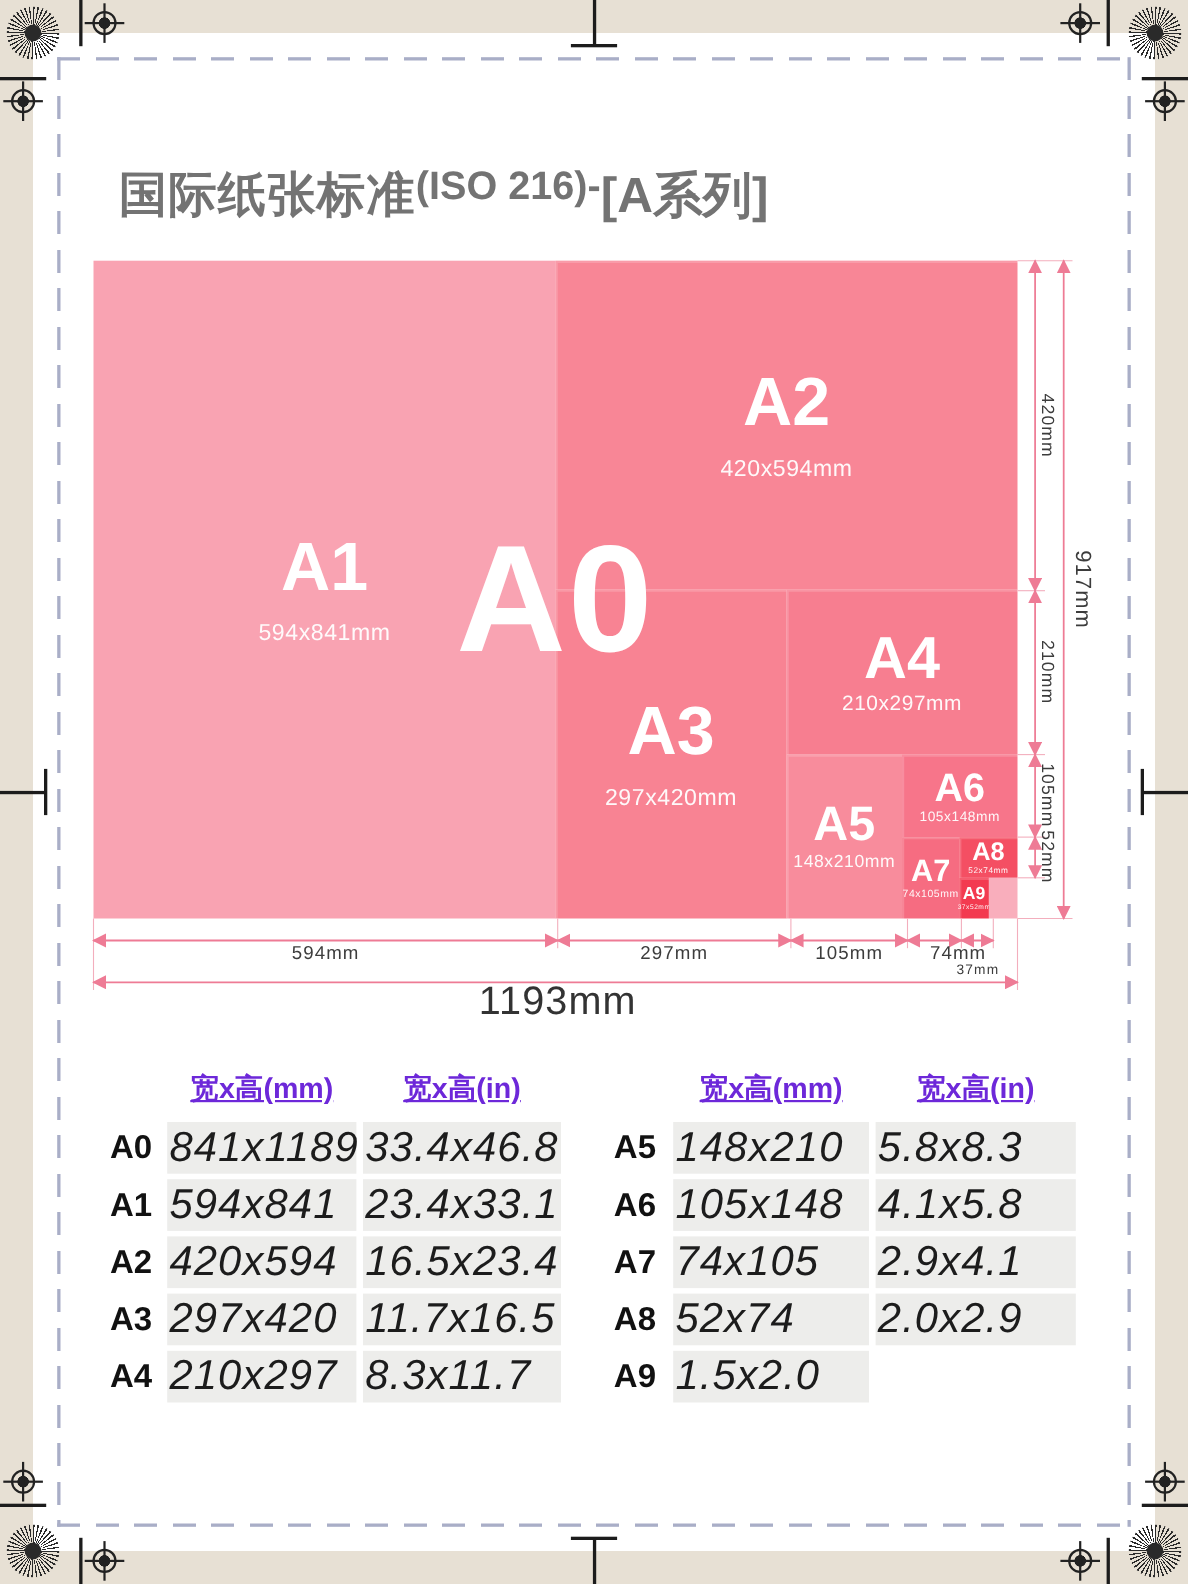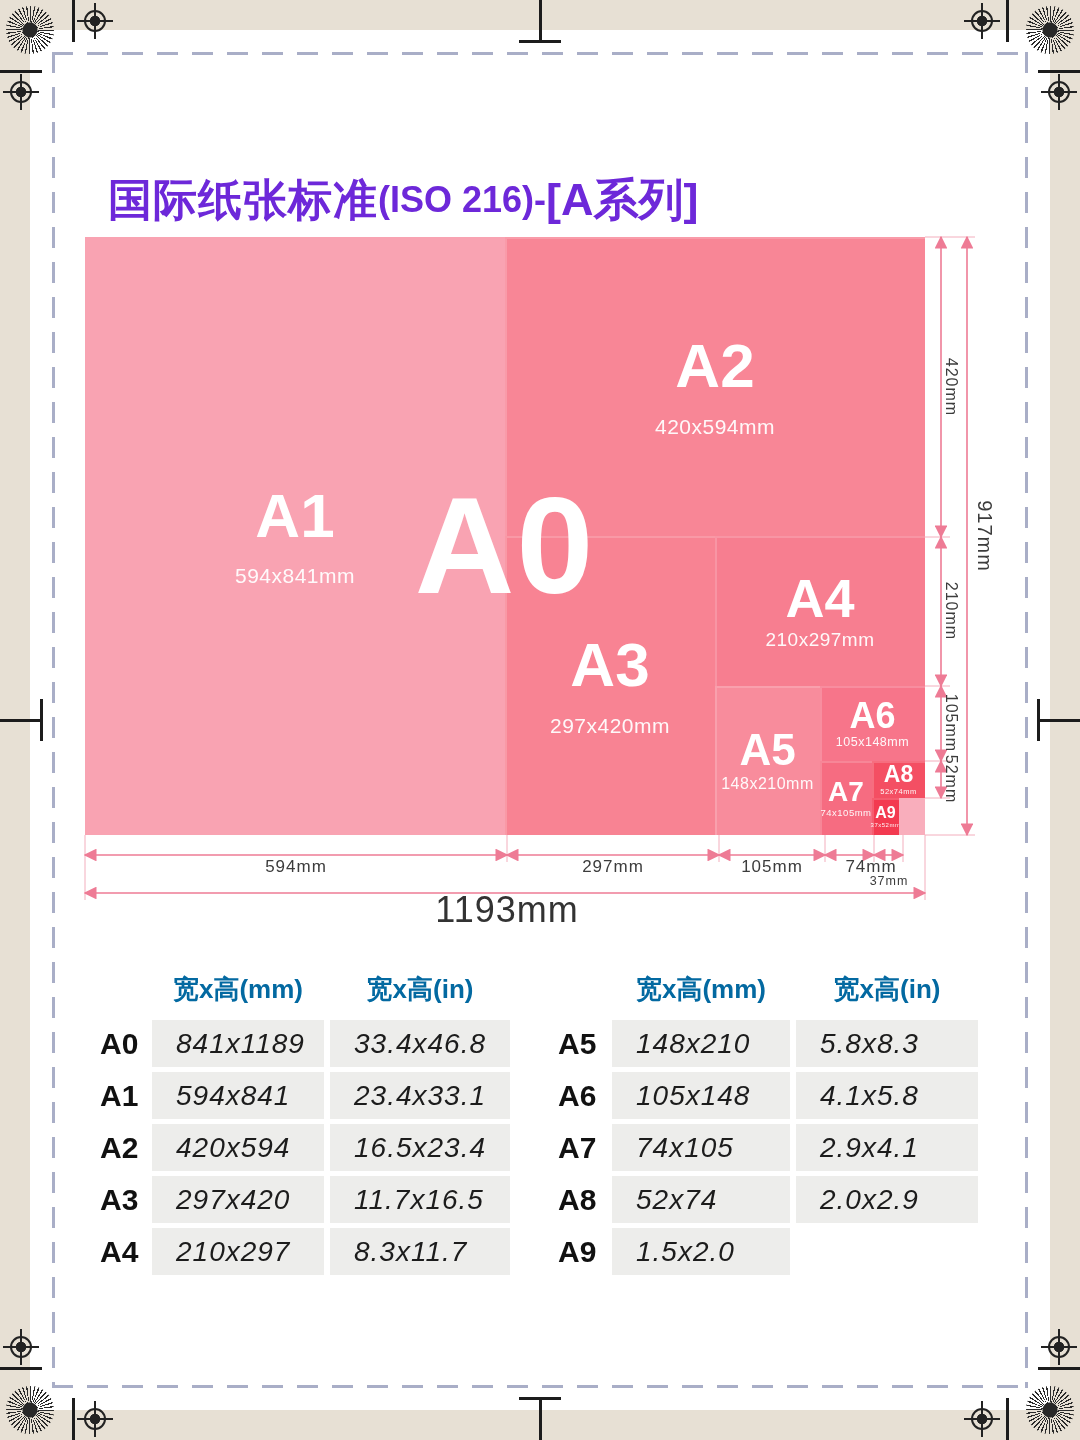--- a/index.html
+++ b/index.html
@@ -58,21 +58,21 @@
   .cm-top-l { left:539px; top:0;      width:2.5px; height:40px; }
   .cm-top-b { left:519px; top:40px;   width:42px;  height:2.5px; }
   .cm-bot-l { left:539px; top:1400px; width:2.5px; height:40px; }
   .cm-bot-b { left:519px; top:1397px; width:42px;  height:2.5px; }
   .cm-lft-l { left:0;     top:719px;  width:42px;  height:2.5px; }
   .cm-lft-b { left:40px;  top:699px;  width:2.5px; height:42px; }
   .cm-rgt-l { left:1038px;top:719px;  width:42px;  height:2.5px; }
   .cm-rgt-b { left:1037px;top:699px;  width:2.5px; height:42px; }
 
   
-  .title { position:absolute; left:108px; top:148px; display:flex; align-items:center; white-space:nowrap; color:#6d28d9;margin-top:22px; }
+  .title { position:absolute; left:108px; top:148px; display:flex; align-items:flex-start; white-space:nowrap; color:#737373; }
   .title .t-main   { font-size:44px; font-weight:bold; letter-spacing:1px; }
   .title .t-paren  { font-size:36px; font-weight:bold; letter-spacing:0; }
   .title .t-series { font-size:45px; font-weight:bold; }
 
   
   .diagram { position:absolute; left:85px; top:237px; width:840px; height:598px; }
   .region  { position:absolute; display:flex; flex-direction:column; align-items:center; justify-content:center;
              color:#fff; text-align:center; box-shadow:inset 2px 2px 0 rgba(255,255,255,0.18); }
   .r-a1 { left:0;     top:0;     width:420px; height:598px; background:#f9a3b2; box-shadow:none; }
   .r-a2 { left:420px; top:0;     width:420px; height:299px; background:#f88696; }
@@ -114,24 +114,24 @@
   .lab-297 { left:613px; top:867px; }
   .lab-105h{ left:772px; top:867px; }
   .lab-74  { left:871px; top:867px; }
   .lab-37  { left:889px; top:881px; font-size:12.5px; }
   .lab-1193{ left:507px; top:910px; font-size:36px; color:#333; }
 
   
   .ptable { position:absolute; display:grid; column-gap:6px; row-gap:5px; align-items:stretch; }
   .ptable.left  { left:100px; top:972px; grid-template-columns:46px 172px 180px; }
   .ptable.right { left:558px; top:972px; grid-template-columns:48px 178px 182px; }
-  .thead { font-size:26px; font-weight:bold; color:#0369a1; text-align:center; align-self:end; padding-bottom:8px; white-space:nowrap; }
+  .thead { font-size:26px; font-weight:bold; color:#6d28d9; text-align:center; align-self:end; padding-bottom:8px; white-space:nowrap;text-decoration:underline; }
   .tlabel { font-size:30px; font-weight:bold; color:#111; display:flex; align-items:center; justify-content:flex-start; height:47px; }
-  .tcell  { background:#ededeb; height:47px; display:flex; align-items:center; padding-left:24px;
-            font-size:28px; font-style:italic; color:#1c1c1c; letter-spacing:1px; white-space:nowrap; }
+  .tcell  { background:#ededeb; height:47px; display:flex; align-items:center; padding-left:2px;
+            font-size:38px; font-style:italic; color:#1c1c1c; letter-spacing:1px; white-space:nowrap; }
 </style>
 </head>
 <body>
 
 <div class="page"></div>
 
 <div class="dash-h dash-top"></div>
 <div class="dash-h dash-bottom"></div>
 <div class="dash-v dash-left"></div>
 <div class="dash-v dash-right"></div>

